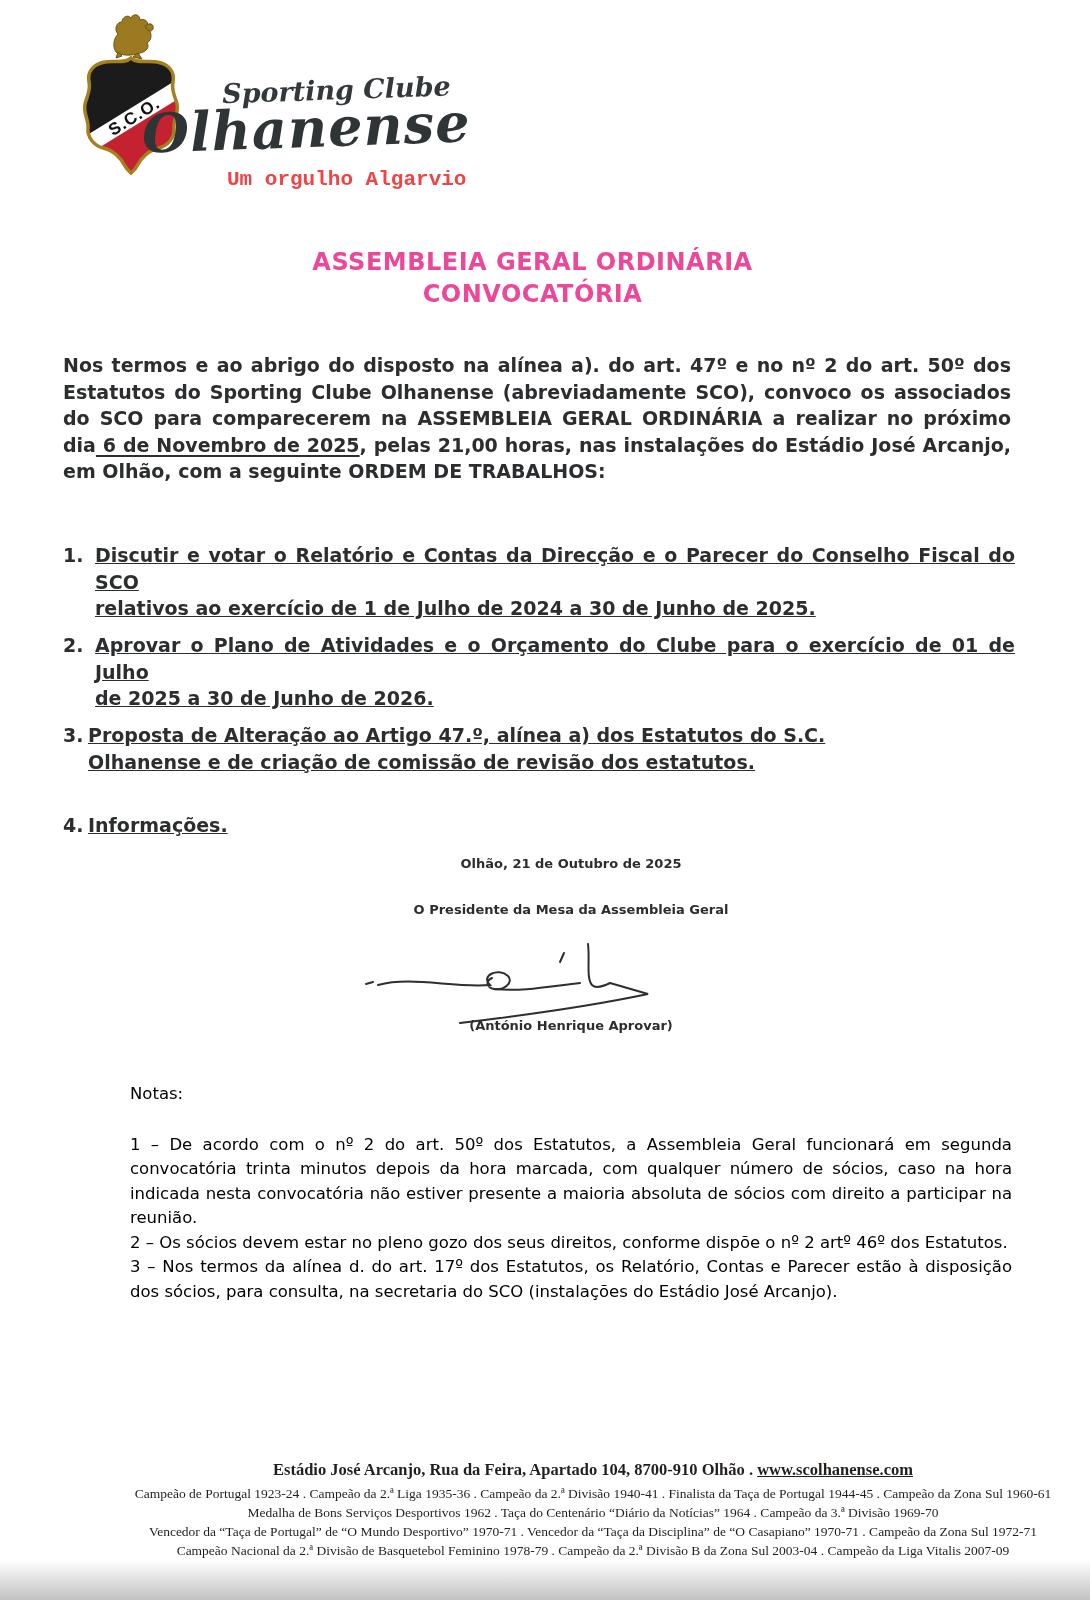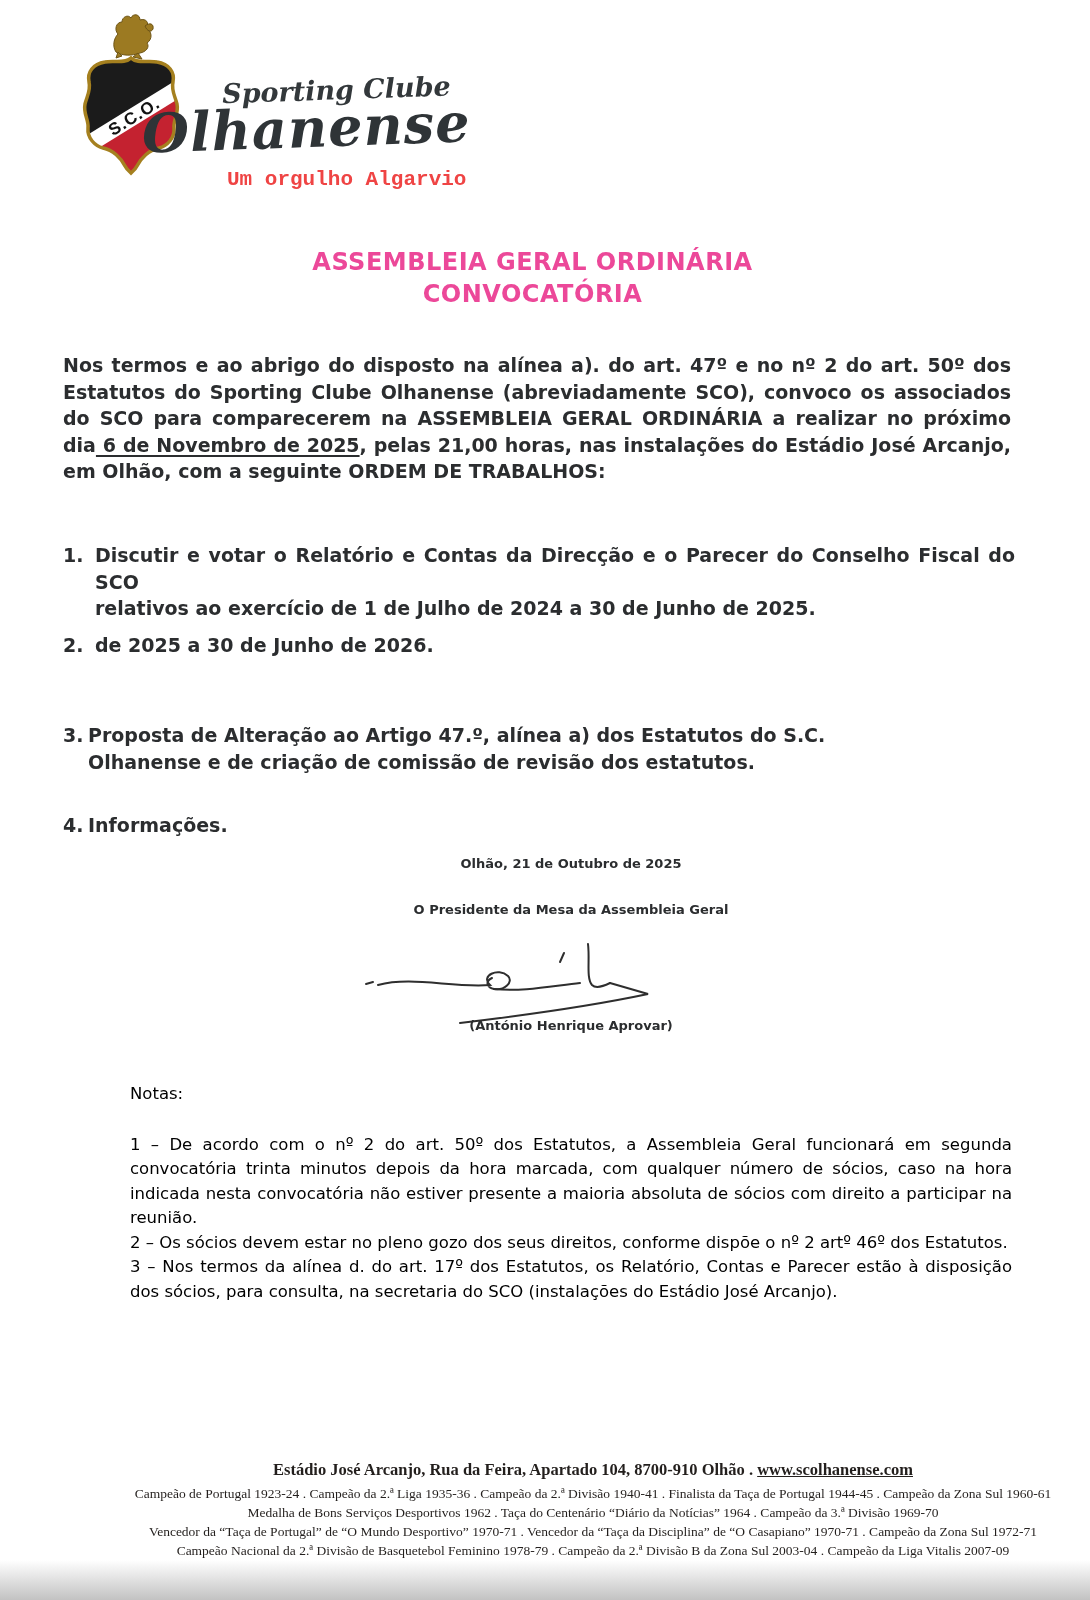--- a/index.html
+++ b/index.html
@@ -28,21 +28,21 @@
 
   
   .intro{left:63px;top:352px;width:948px;font-weight:bold;font-size:19px;
     line-height:26.5px;text-align:justify;color:#2b2d2f;}
   .uline{text-decoration:underline;text-decoration-thickness:2px;text-underline-offset:3px;}
 
   
   .agenda-item{position:absolute;left:63px;width:952px;display:flex;
     font-weight:bold;font-size:19px;line-height:26.5px;color:#2b2d2f;}
   .agenda-num{flex:none;width:32px;}
-  .agenda-text{flex:1;}
+  .agenda-text{flex:1;text-decoration:underline;}
   .line{display:block;}
   .jline{text-align:justify;text-align-last:justify;}
 
   .center-b{left:0;width:1070px;text-align:center;font-weight:bold;font-size:13px;color:#2b2d2f;padding-left:36px;}
 
   .sig{left:352px;top:936px;width:310px;height:88px;}
 
   
   .notes{left:130px;top:1082px;width:882px;font-size:16.5px;line-height:24.5px;color:#000000;}
   .notes p{margin:0;text-align:justify;}
@@ -100,20 +100,21 @@
   <span class="agenda-num">1.</span>
   <span class="agenda-text">
     <span class="line jline">Discutir e votar o Relatório e Contas da Direcção e o Parecer do Conselho Fiscal do SCO</span>
     <span class="line">relativos ao exercício de 1 de Julho de 2024 a 30 de Junho de 2025.</span>
   </span>
 </div>
 
 <div class="agenda-item" style="top:632px;">
   <span class="agenda-num">2.</span>
   <span class="agenda-text">
+    <span class="line jline">Aprovar o Plano de Atividades e o Orçamento do Clube para o exercício de 01 de Julho</span>
     <span class="line">de 2025 a 30 de Junho de 2026.</span>
   </span>
 </div>
 
 <div class="agenda-item" style="top:722px;">
   <span class="agenda-num" style="width:25px;">3.</span>
   <span class="agenda-text">
     <span class="line">Proposta de Alteração ao Artigo 47.º, alínea a) dos Estatutos do S.C.</span>
     <span class="line">Olhanense e de criação de comissão de revisão dos estatutos.</span>
   </span>

